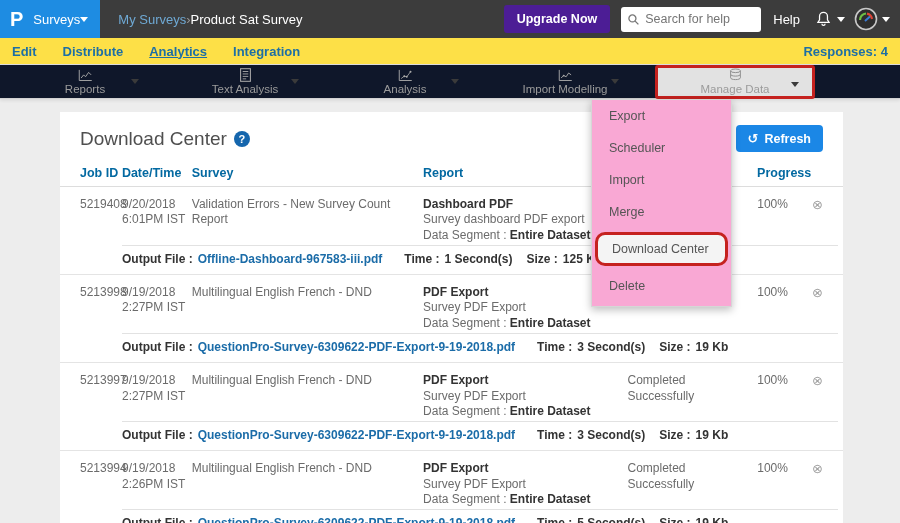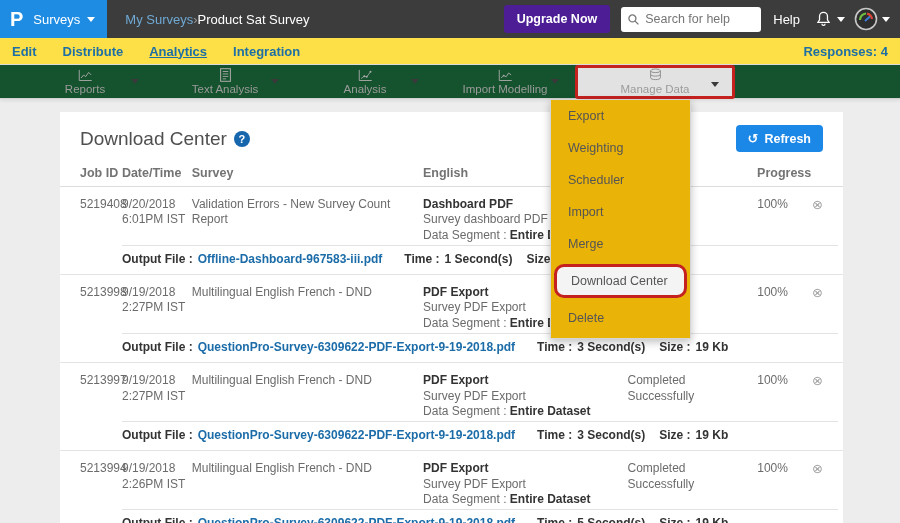--- a/index.html
+++ b/index.html
@@ -5,21 +5,21 @@
   * { margin:0; padding:0; box-sizing:border-box; }
   html,body { width:900px; height:523px; overflow:hidden; background:#ededed;
               font-family:"Liberation Sans", sans-serif; }
   body { position:relative; }
 
   
   .topbar { height:38px; background:#3c3c3c; display:flex; align-items:center; color:#fff; }
   .logo-area { background:#1e8ce2; height:38px; display:flex; align-items:center;
                padding:0 12px 0 10px; gap:10px; cursor:pointer; }
   .logo { font-size:20px; font-weight:bold; color:#fff; }
-  .product-menu { font-size:13px; color:#fff; display:flex; align-items:center; gap:7px; }
+  .product-menu { font-size:13px; color:#fff; display:flex; align-items:center; gap:0; }
   .caret { width:0; height:0; border-left:4px solid transparent; border-right:4px solid transparent;
            border-top:5px solid #fff; display:inline-block; }
   .breadcrumb { display:flex; align-items:center; gap:0; margin-left:18px; font-size:13px; }
   .bc-link { color:#6fa9d4; cursor:pointer; }
   .bc-sep { color:#9a9a9a; font-size:13px; }
   .bc-current { color:#fff; }
   .topbar .spacer { flex:1; }
   .upgrade-btn { background:#4c1d95; color:#fff; border:none; font-weight:bold; font-size:12.5px;
                  padding:7px 13px; border-radius:3px; cursor:pointer; font-family:inherit; }
   .search-box { background:#fff; border-radius:3px; height:25px; width:140px; margin-left:11px;
@@ -32,23 +32,23 @@
 
   
   .nav { height:27px; background:#fde047; border-bottom:1px solid #dcdcdc; display:flex;
          align-items:center; padding:0 12px; gap:26px; }
   .nav-item { font-size:13px; font-weight:bold; color:#1d6fa5; cursor:pointer; }
   .nav-item.active { text-decoration:underline; }
   .nav .spacer { flex:1; }
   .responses { font-size:13px; font-weight:bold; color:#1d6fa5; }
 
   
-  .toolbar { height:34px; background:#14532d; border-bottom:1px solid #d2d2d2; display:flex;
+  .toolbar { height:34px; background:#0f172a; border-bottom:1px solid #d2d2d2; display:flex;
              align-items:center; padding-left:15px; box-shadow:0 2px 3px rgba(0,0,0,.07);
-             position:relative; z-index:5; }
+             position:relative; z-index:5;gap:20px; }
   .titem { width:140px; height:34px; position:relative; display:flex; flex-direction:column;
            align-items:center; justify-content:center; cursor:pointer; }
   .titem .tlabel { font-size:11.5px; color:#9b9b9b; margin-top:1px; }
   .titem .caret { position:absolute; right:16px; top:14px; border-top-color:#3a3a3a; }
   .titem svg { display:block; }
   .titem.highlight { width:160px; background:#e2e2e2; border:3px solid #c5221f; border-radius:3px; }
   .titem.highlight .caret { right:13px; }
 
   
   .main { height:424px; padding-top:13px; }
@@ -58,37 +58,37 @@
   .help-badge { width:16px; height:16px; border-radius:50%; background:#1566ad; color:#fff;
                 font-size:11px; font-weight:bold; display:inline-flex; align-items:center;
                 justify-content:center; margin-left:7px; cursor:pointer; }
   .refresh-btn { margin-left:auto; background:#1b87e6; color:#fff; border:none; border-radius:4px;
                  font-size:12.5px; font-weight:bold; padding:6px 12px; cursor:pointer;
                  display:flex; align-items:center; gap:6px; font-family:inherit; }
   .refresh-glyph { font-family:"DejaVu Sans", sans-serif; font-size:13px; font-weight:bold; }
 
   
   .thead { display:flex; padding:5px 20px 6px; border-bottom:1px solid #dddddd;
-           font-size:12.5px; font-weight:bold; color:#737373; }
+           font-size:12.5px; font-weight:bold; color:#0369a1; }
   .c-job{width:42px;} .c-date{width:70px;} .c-survey{width:232px; padding-right:14px;}
   .c-report{width:205px; padding-right:10px;} .c-status{width:130px; padding-right:30px;}
   .c-progress{width:42px;} .c-action{width:24px; text-align:right;}
   .trow { border-bottom:1px solid #e4e4e4; }
   .rmain { display:flex; padding:10px 20px 2px; font-size:12px; color:#6b6b6b; line-height:1.28; }
   .rep-name { font-weight:bold; color:#333; }
   .rep-seg b { color:#333; }
   .close-icon { font-family:"DejaVu Sans", sans-serif; color:#9e9e9e; font-size:13px; cursor:pointer; }
   .routput { margin:0 5px 0 62px; border-top:1px solid #e2e2e2; padding:6px 0 8px;
              font-size:12px; font-weight:bold; color:#333; display:flex; gap:22px; align-items:baseline; }
   .routput .pair { display:flex; gap:5px; }
   .file-link { color:#1b6ca8; cursor:pointer; text-decoration:none; }
   .routput .pair.size { margin-left:-8px; }
 
   
-  .dropdown { position:absolute; left:550px; top:99px; width:141px; background:#eab308;
+  .dropdown { position:absolute; left:591px; top:99px; width:141px; background:#f9a8d4;
               border:1px solid #d6d6d6; box-shadow:0 3px 8px rgba(0,0,0,.25); z-index:20;
               padding-bottom:4px; }
   .ditem { padding:9px 17px; font-size:12.5px; color:#555; cursor:pointer; }
   .ditem.highlight { border:3px solid #c5221f; border-radius:10px; margin:4px 3px;
                      padding:7px 14px; background:#f4f4f4; }
 </style>
 </head>
 <body>
 
 <div class="topbar">
@@ -200,21 +200,21 @@
       <button class="refresh-btn">
         <span class="refresh-glyph">↺</span>
         <span>Refresh</span>
       </button>
     </div>
 
     <div class="thead">
       <div class="c-job">Job ID</div>
       <div class="c-date">Date/Time</div>
       <div class="c-survey">Survey</div>
-      <div class="c-report">English</div>
+      <div class="c-report">Report</div>
       <div class="c-status"></div>
       <div class="c-progress">Progress</div>
       <div class="c-action"></div>
     </div>
 
     <div class="trow">
       <div class="rmain">
         <div class="c-job">5219408</div>
         <div class="c-date">9/20/2018 6:01PM IST</div>
         <div class="c-survey">Validation Errors - New Survey Count Report</div>
@@ -330,19 +330,18 @@
             <span>Size :</span>
             <span>19 Kb</span>
           </span>
       </div>
     </div>
   </div>
 </div>
 
 <div class="dropdown">
   <div class="ditem">Export</div>
-  <div class="ditem">Weighting</div>
   <div class="ditem">Scheduler</div>
   <div class="ditem">Import</div>
   <div class="ditem">Merge</div>
   <div class="ditem highlight">Download Center</div>
   <div class="ditem">Delete</div>
 </div>
 
 </body></html>

